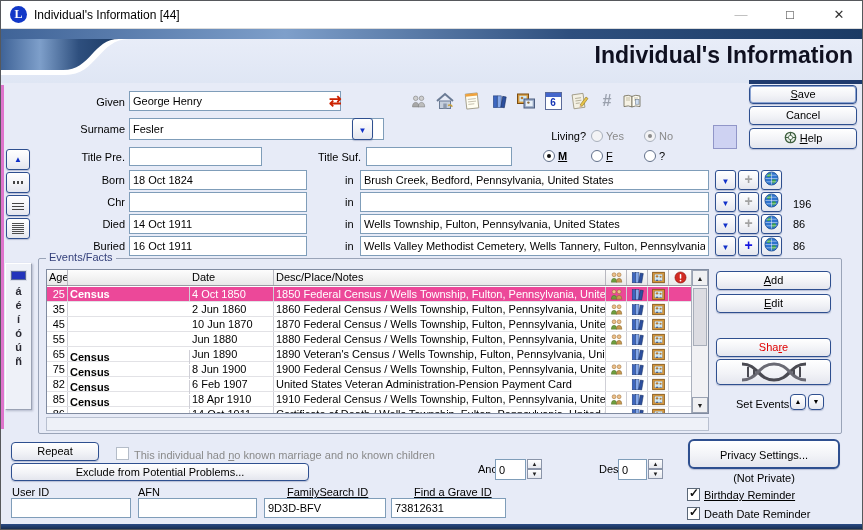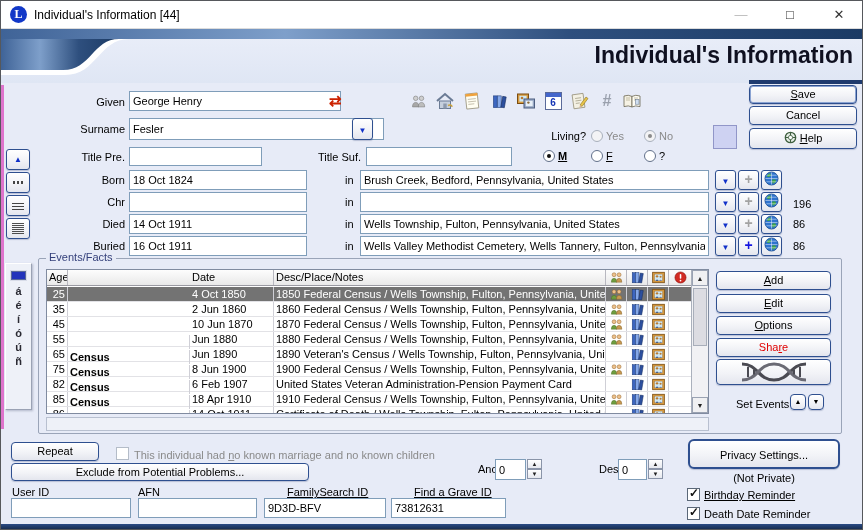--- a/index.html
+++ b/index.html
@@ -59,21 +59,21 @@
   .charpanel .sc{display:block;line-height:14px;font-weight:bold;color:#2a2a33;cursor:default;}
   
   .fieldset{left:37px;top:257px;width:804px;height:176px;border:1px solid #9aa4b8;border-radius:2px;}
   .legend{left:45px;top:250px;padding:0 3px;background:#e7ebf7;color:#333f7a;}
   
   .table{left:45px;top:268px;width:663px;height:145px;border:1px solid #808ba0;background:#fff;overflow:hidden;}
   .thead{position:absolute;left:0;top:0;width:646px;height:16px;display:flex;
      background:linear-gradient(180deg,#fdfdfd,#e9e9e9);border-bottom:1px solid #9a9aa2;}
   .tbody{position:absolute;left:0;top:17px;width:646px;height:128px;overflow:hidden;}
   .trow{display:flex;height:15px;line-height:14px;border-bottom:1px solid #e2e2e6;background:#fff;}
-  .trow.sel{background:#737373;color:#fff;}
+  .trow.sel{background:#ec4899;color:#fff;align-items:flex-end;}
   .c{border-right:1px solid #cfcfd6;overflow:hidden;white-space:nowrap;padding:0 2px;height:100%;}
   .thead .c{border-right:1px solid #b8b8c0;line-height:15px;}
   .c.age{width:21px;text-align:right;}
   .c.evt{width:122px;margin-top:48px;}
   .tbody .c.evt{font-weight:bold;}
   .c.dt{width:84px;}
   .c.dsc{width:332px;}
   .c.ic{width:21px;display:flex;align-items:center;justify-content:center;padding:0;}
   .c.alert{width:22px;border-right:none;display:flex;align-items:center;justify-content:center;padding:0;}
   .i13{width:13px;height:13px;}
@@ -600,21 +600,20 @@
     <div class="vscroll">
       <span class="varrow" style="top:0;">▲</span>
       <span class="vthumb"></span>
       <span class="varrow" style="bottom:0;">▼</span>
     </div>
   </div>
   <div class="abs hscroll"></div>
 
   <div class="btn" style="left:715px;top:270px;width:115px;height:19px;line-height:17px;"><u>A</u>dd</div>
   <div class="btn" style="left:715px;top:293px;width:115px;height:19px;line-height:17px;"><u>E</u>dit</div>
-  <div class="btn" style="left:715px;top:315px;width:115px;height:19px;line-height:17px;"><u>O</u>ptions</div>
   <div class="btn" style="left:715px;top:337px;width:115px;height:19px;line-height:17px;color:#e00000;">Sha<u>r</u>e</div>
   <div class="btn" style="left:715px;top:358px;width:115px;height:26px;">
     <svg width="80" height="22" viewBox="0 0 80 22" style="margin-top:1px;">
         <use href="#i-dna"></use>
       </svg>
   </div>
   <div class="lbl setorder-lbl">Set Events</div>
   <div class="btn" style="left:789px;top:393px;width:16px;height:16px;line-height:14px;font-size:7px;">▲</div>
   <div class="btn" style="left:807px;top:393px;width:16px;height:16px;line-height:14px;font-size:7px;">▼</div>
 

